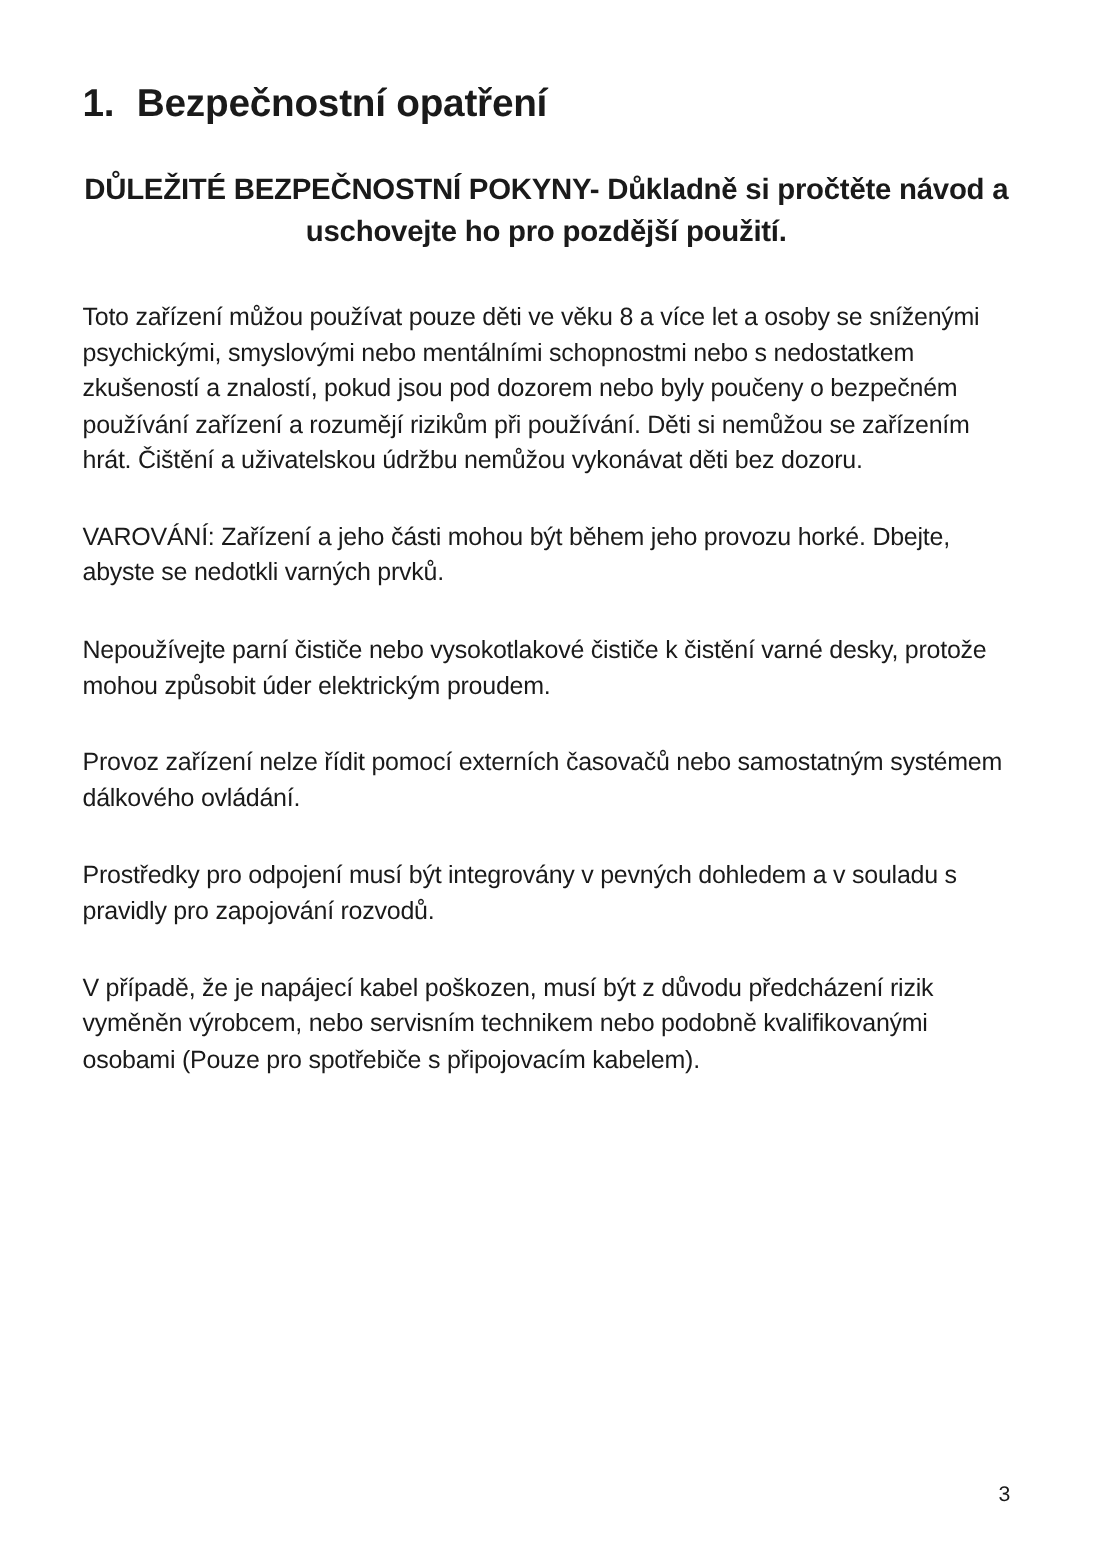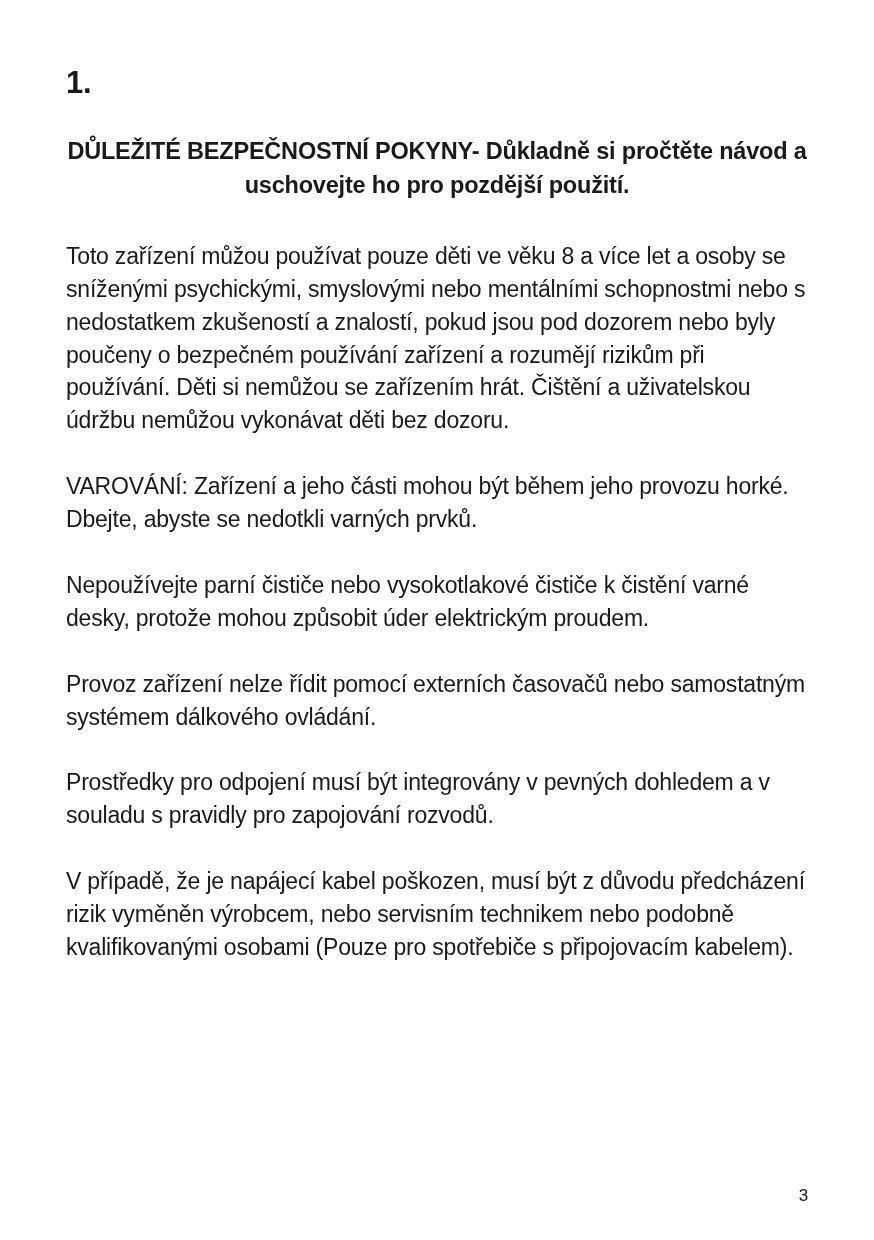--- a/index.html
+++ b/index.html
@@ -33,40 +33,41 @@
     margin-right: 18px;
   }
   .important-note {
     font-size: 23.5px;
     font-weight: bold;
     line-height: 1.42;
     margin: 0 0 38px 0;
     text-align: center;
   }
   .body-text p {
-    font-size: 23px;
+    font-size: 20px;
     font-weight: 400;
     line-height: 1.43;
     margin: 0 0 33px 0;
   }
   .page-number {
     position: absolute;
     right: 66px;
     bottom: 34px;
     font-size: 17px;
     color: #1a1a1a;
   }
 </style>
 </head>
 <body>
 
 <div class="page">
 
   <h1 class="heading">
     <span class="num">1.</span>
+    <span class="title">Bezpečnostní opatření</span>
   </h1>
 
   <p class="important-note">DŮLEŽITÉ BEZPEČNOSTNÍ POKYNY- Důkladně si pročtěte návod a uschovejte ho pro pozdější použití.</p>
 
   <div class="body-text">
     <p>Toto zařízení můžou používat pouze děti ve věku 8 a více let a osoby se sníženými psychickými, smyslovými nebo mentálními schopnostmi nebo s nedostatkem zkušeností a znalostí, pokud jsou pod dozorem nebo byly poučeny o bezpečném používání zařízení a rozumějí rizikům při používání. Děti si nemůžou se zařízením hrát. Čištění a uživatelskou údržbu nemůžou vykonávat děti bez dozoru.</p>
     <p>VAROVÁNÍ: Zařízení a jeho části mohou být během jeho provozu horké. Dbejte, abyste se nedotkli varných prvků.</p>
     <p>Nepoužívejte parní čističe nebo vysokotlakové čističe k čistění varné desky, protože mohou způsobit úder elektrickým proudem.</p>
     <p>Provoz zařízení nelze řídit pomocí externích časovačů nebo samostatným systémem dálkového ovládání.</p>
     <p>Prostředky pro odpojení musí být integrovány v pevných dohledem a v souladu s pravidly pro zapojování rozvodů.</p>

